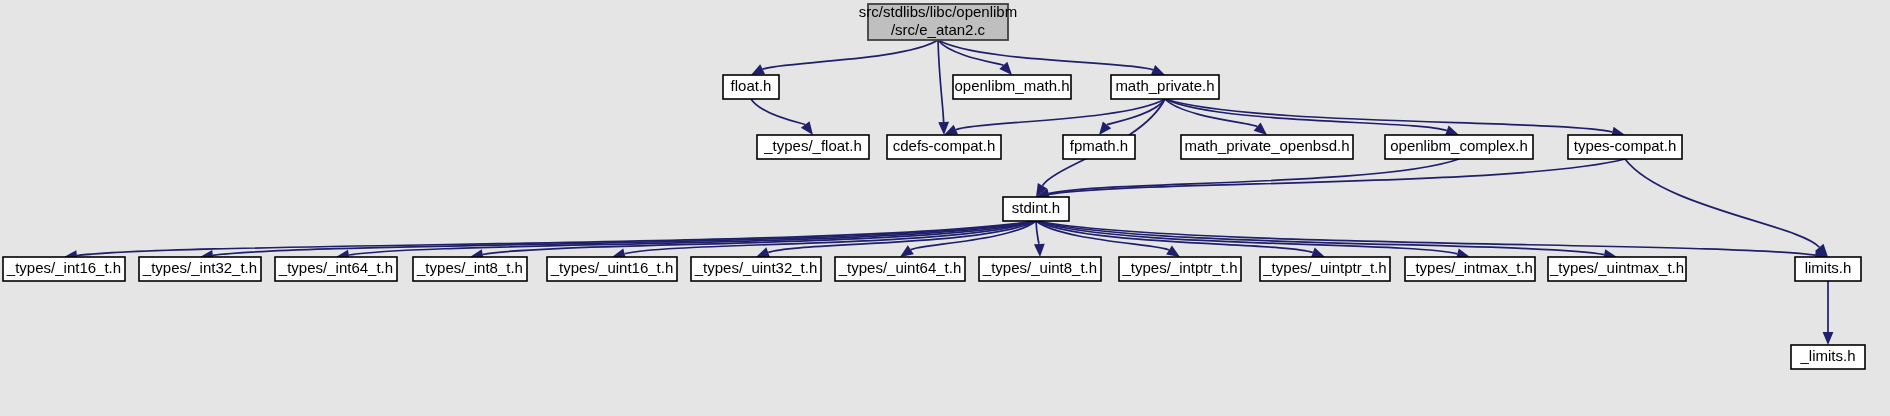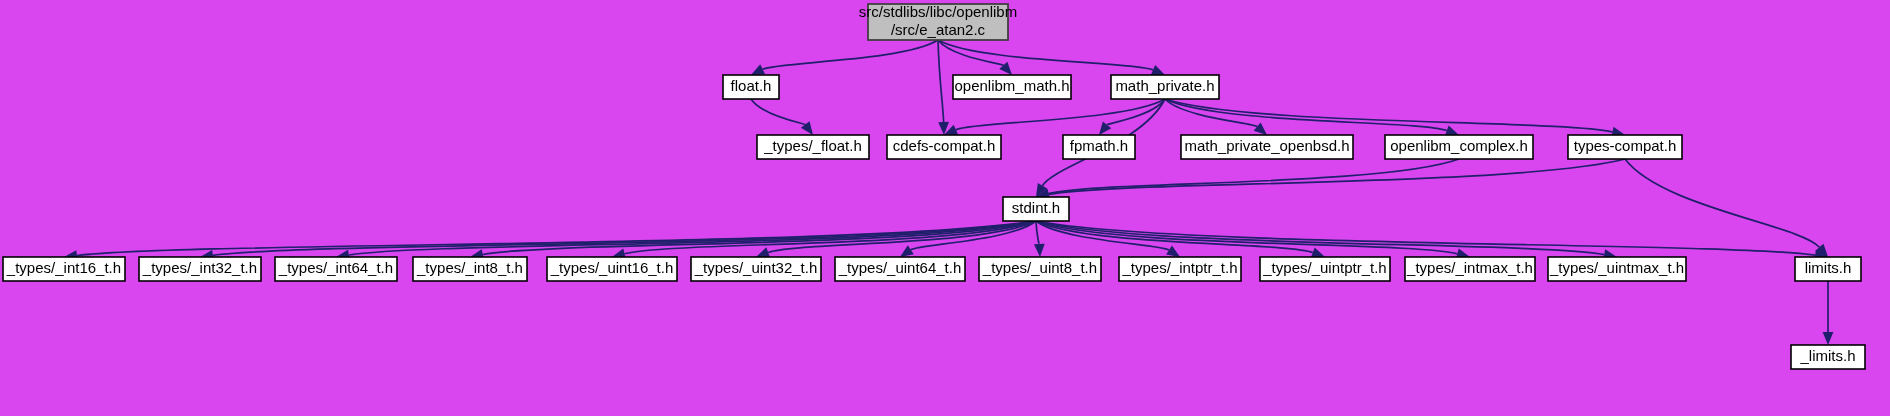--- a/index.html
+++ b/index.html
@@ -7,21 +7,21 @@
     padding: 0;
     background: #ffffff;
   }
   body {
     font-family: "Liberation Sans", sans-serif;
   }
   #graph-wrap {
     position: relative;
     width: 1890px;
     height: 416px;
-    background: #d946ef;
+    background: #e5e5e5;
     overflow: hidden;
   }
   svg#dep-graph {
     display: block;
     width: 1890px;
     height: 416px;
   }
   .node-box {
     fill: #ffffff;
     stroke: #000000;

